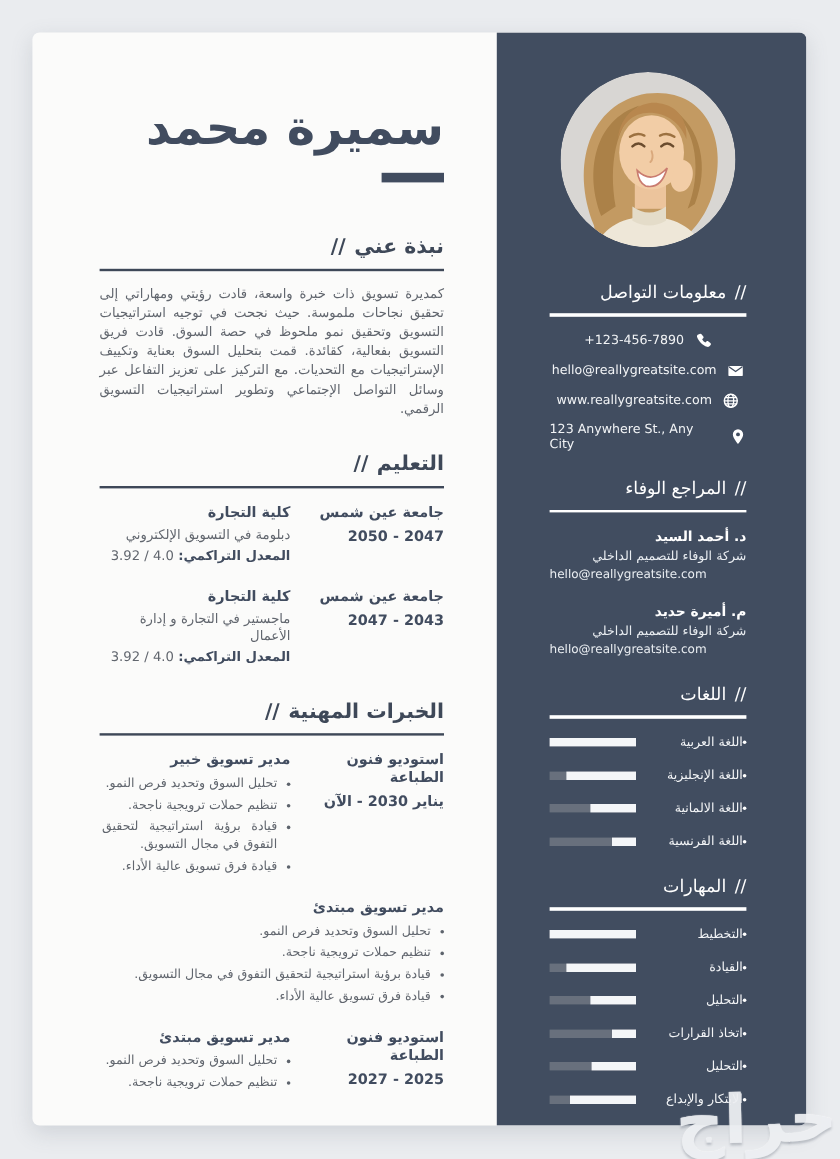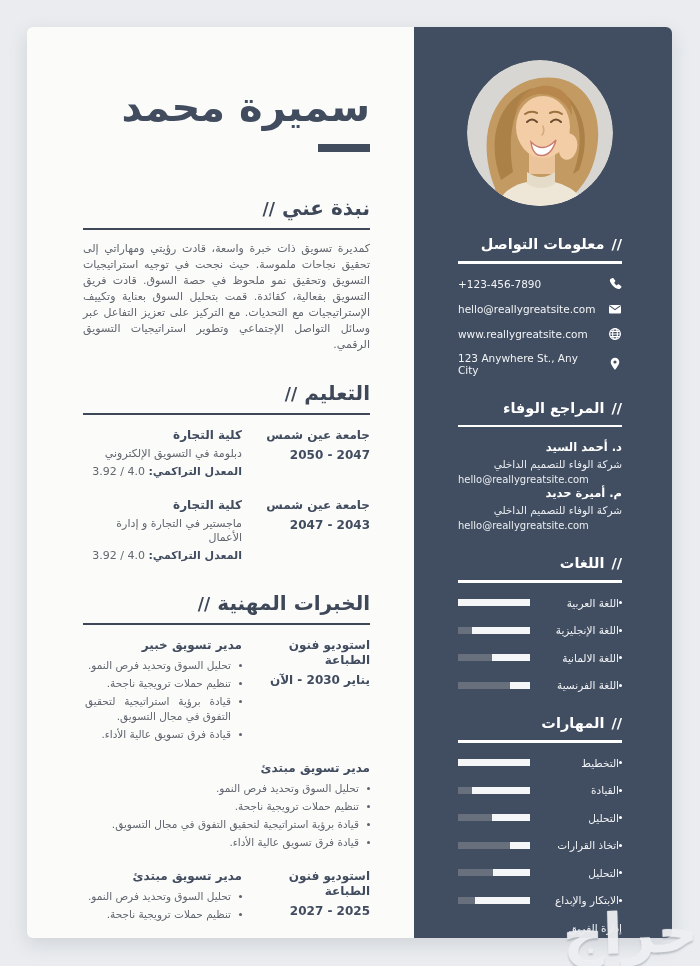--- a/index.html
+++ b/index.html
@@ -25,21 +25,21 @@
     width:387px; height:100%;
     padding:60px 44px 30px 56px;
     color:#5d636c;
   }
   .name { font-size:40px; font-weight:bold; color:#414c5f; line-height:1.04; letter-spacing:0; }
   .job-title { margin-top:9px; font-size:15px; font-weight:600; color:#49536a; }
   .title-bar { margin-top:15px; width:52px; height:8px; background:#414c5f; margin-right:0; margin-left:auto; margin-left:0; }
   .title-bar { margin-right:auto; margin-left:0; } 
   .title-bar { margin:15px 0 0 auto; }
   .h-row { display:flex; align-items:baseline; gap:7px; }
-  .h-row .h-text { font-size:20px; font-weight:bold; color:#3e4858; }
+  .h-row .h-text { font-size:17px; font-weight:bold; color:#3e4858; }
   .h-row .h-slashes { font-size:17px; font-weight:bold; color:#3e4858; }
   .rule { margin-top:8px; height:2px; background:#3e4858; width:100%; }
   .about { margin-top:44px; }
   .about-text {
     margin-top:11px; font-size:11px; line-height:16px;
     color:#61666e; text-align:justify;
   }
   .section { margin-top:28px; }
   .entry { display:flex; margin-top:13px; }
   .entry + .entry { margin-top:19px; }
@@ -62,29 +62,29 @@
   
   .sidebar {
     width:258px; height:100%;
     background:#414d60;
     color:#ffffff;
     padding:33px 50px 20px 44px;
   }
   .photo-wrap { width:146px; height:146px; margin:0 auto; border-radius:50%; overflow:hidden; }
   .sb-section { margin-top:24px; }
   .sb-section.first { margin-top:30px; }
-  .sb-h .h-text, .sb-h .h-slashes { font-size:14.5px; font-weight:bold; color:#ffffff; }
+  .sb-h .h-text, .sb-h .h-slashes { font-size:14.5px; font-weight:normal; color:#ffffff; }
   .sb-rule { margin-top:9px; height:2.5px; background:#ffffff; width:100%; }
   .contact-list { margin-top:13px; }
-  .contact-row { display:flex; align-items:center; justify-content:space-between; gap:9px; margin-bottom:11px; }
+  .contact-row { display:flex; align-items:center; justify-content:center; gap:9px; margin-bottom:11px; }
   .contact-row .cicon { width:14px; height:14px; flex:0 0 14px; display:flex; align-items:center; justify-content:center; }
   .contact-row .cval { font-size:10.5px; color:#f2f4f6; }
   .ltr { direction:ltr; unicode-bidi:isolate; }
   .ref-entry { margin-top:13px; }
-  .ref-entry + .ref-entry { margin-top:1px; }
+  .ref-entry + .ref-entry { margin-top:17px; }
   .ref-name { font-size:11.5px; font-weight:bold; color:#fff; }
   .ref-company { margin-top:4px; font-size:10.5px; color:#e9edf1; }
   .ref-email { margin-top:4px; font-size:10px; color:#e9edf1; }
   .meter-list { margin-top:14px; }
   .meter-row { display:flex; align-items:center; justify-content:space-between; margin-bottom:15.5px; }
   .meter-label { display:flex; align-items:center; gap:0; font-size:10.5px; color:#f2f4f6; }
   .meter-label .dot { width:3px; height:3px; border-radius:50%; background:#fff; flex:0 0 3px; }
   .meter-bar { width:72px; height:7px; background:#68707d; flex:0 0 72px; }
   .meter-fill { height:100%; background:#f4f6f8; } 
   

